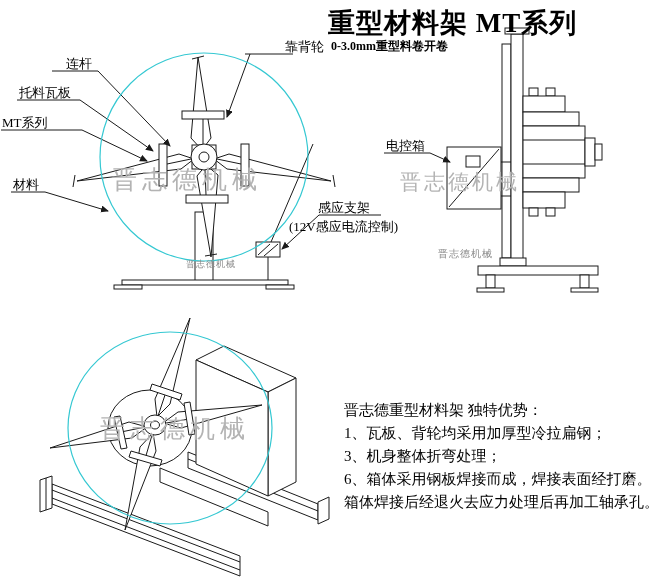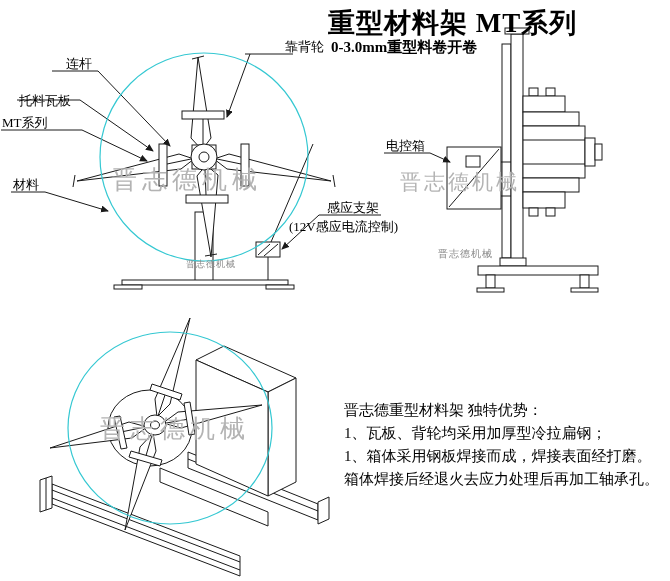--- a/index.html
+++ b/index.html
@@ -6,21 +6,21 @@
   .page {
     position:relative; width:670px; height:581px; background:#ffffff;
     font-family:"Liberation Serif", serif; color:#000; overflow:hidden;
   }
   svg.art { position:absolute; left:0; top:0; }
   .ln  { stroke:#1a1a1a; stroke-width:1; fill:none; }
   .shp { stroke:#1a1a1a; stroke-width:1; fill:#ffffff; }
   .cy  { stroke:#35c8d2; stroke-width:1.2; fill:none; }
   .txt { position:absolute; white-space:nowrap; }
   .title { left:328px; top:5px; font-size:27px; font-weight:bold; letter-spacing:1px; }
-  .subtitle { left:331px; top:38px; font-size:15px; font-weight:bold; }
+  .subtitle { left:331px; top:38px; font-size:12px; font-weight:bold; }
   .label { font-size:13px; }
   .label.small { font-size:13px; }
   .watermark { color:#b3b3b3; font-size:25px; letter-spacing:5px; }
   .watermark.side { font-size:21px; letter-spacing:3px; }
   .tiny { color:#8a8a8a; letter-spacing:1px; }
   .adv { position:absolute; left:344px; top:363px; width:322px;
          font-size:15px; line-height:23px; white-space:normal;margin-top:36px; }
   .adv p { margin:0; }
 </style>
 </head>
@@ -182,34 +182,35 @@
       </g>
 
       <ellipse class="cy" cx="170" cy="428" rx="102" ry="96"></ellipse>
     </g>
   </svg>
 
   <div class="txt title">重型材料架  MT系列</div>
   <div class="txt subtitle">0-3.0mm重型料卷开卷</div>
 
   <div class="txt label" style="left:66px; top:55px;">连杆</div>
-  <div class="txt label" style="left:19px; top:84px;margin-top:8px;">托料瓦板</div>
+  <div class="txt label" style="left:19px; top:84px;">托料瓦板</div>
   <div class="txt label" style="left:2px;  top:114px;">MT系列</div>
   <div class="txt label" style="left:13px; top:176px;">材料</div>
   <div class="txt label" style="left:247px; top:38px;margin-left:38px;">靠背轮</div>
-  <div class="txt label" style="left:327px; top:199px;">感应支架</div>
+  <div class="txt label" style="left:318px; top:199px;">感应支架</div>
   <div class="txt label small" style="left:289px; top:218px;">(12V感应电流控制)</div>
 
   <div class="txt label" style="left:386px; top:137px;">电控箱</div>
 
   <div class="txt watermark" style="left:112px; top:163px;">晋志德机械</div>
   <div class="txt watermark side" style="left:400px; top:168px;">晋志德机械</div>
   <div class="txt watermark" style="left:100px; top:412px;">晋志德机械</div>
   <div class="txt tiny" style="left:186px; top:258px; font-size:9px;">晋志德机械</div>
   <div class="txt tiny" style="left:438px; top:247px; font-size:10px;">晋志德机械</div>
 
   <div class="adv">
     <p>晋志德重型材料架 独特优势：</p>
     <p>1、瓦板、背轮均采用加厚型冷拉扁钢；</p>
-    <p>1、箱体采用钢板焊接而成，焊接表面经打磨。箱体焊接后经退火去应力处理后再加工轴承孔。</p>
+    <p>3、机身整体折弯处理；</p>
+    <p>6、箱体采用钢板焊接而成，焊接表面经打磨。箱体焊接后经退火去应力处理后再加工轴承孔。</p>
   </div>
 
 </div>
 
 </body></html>

